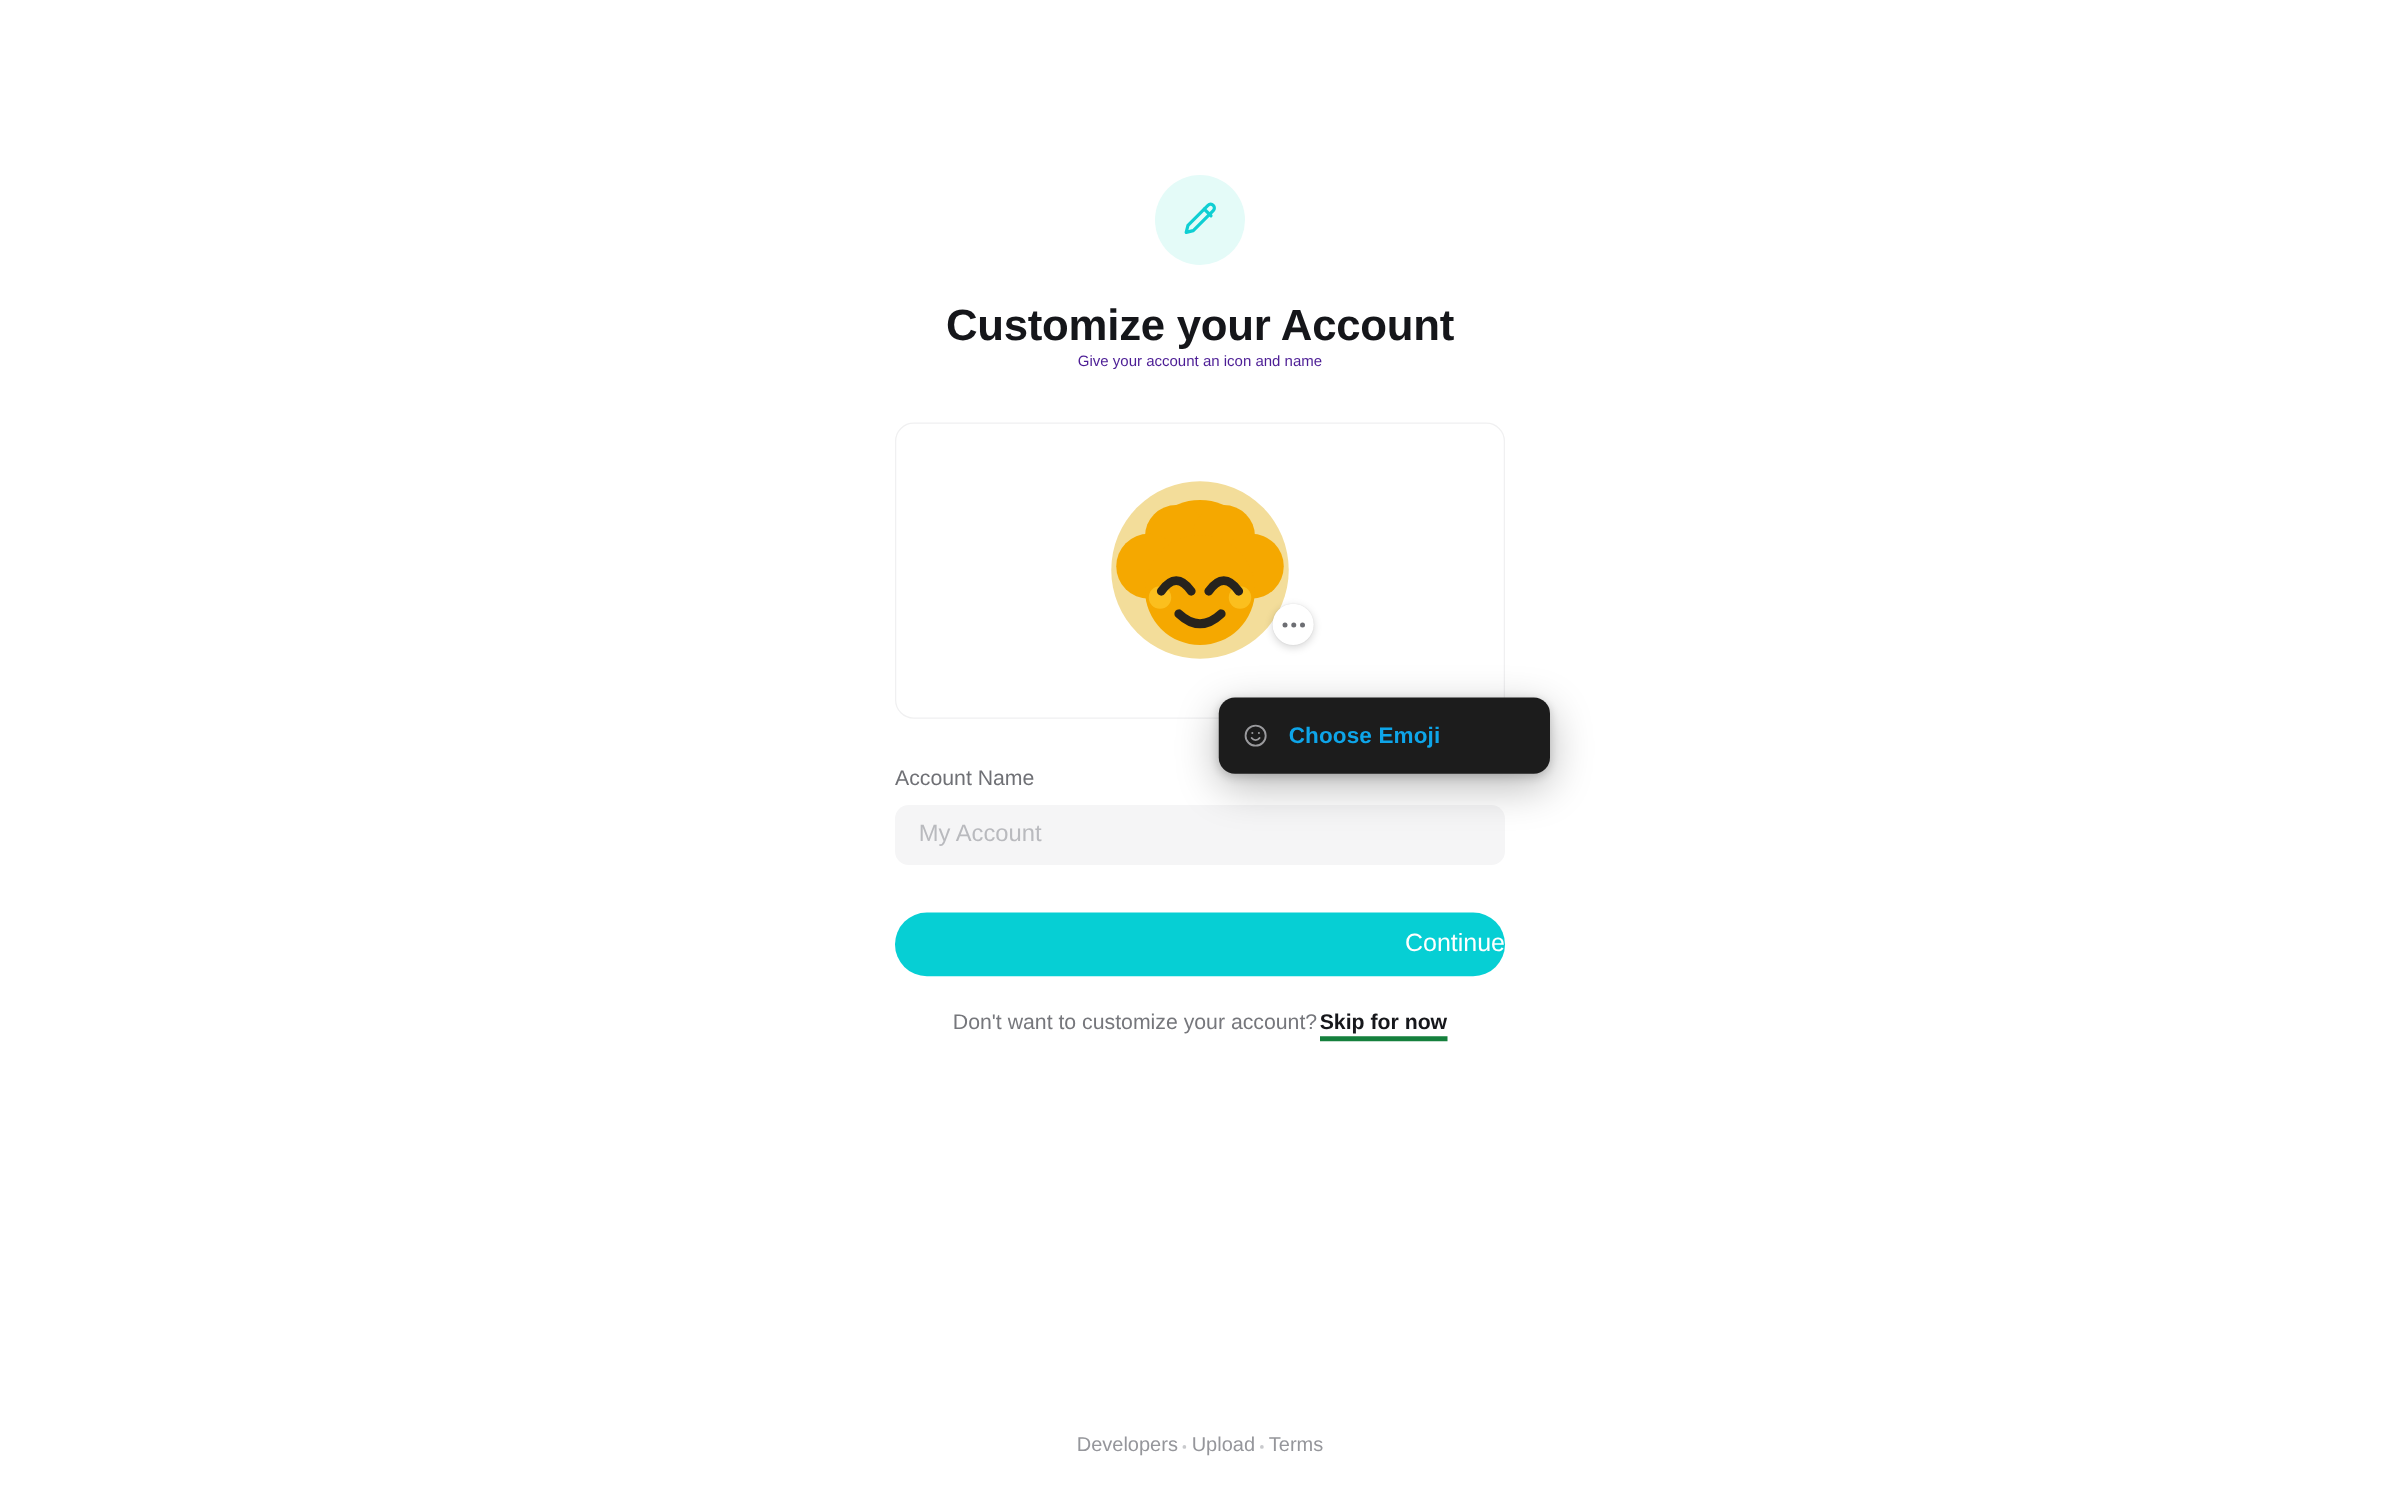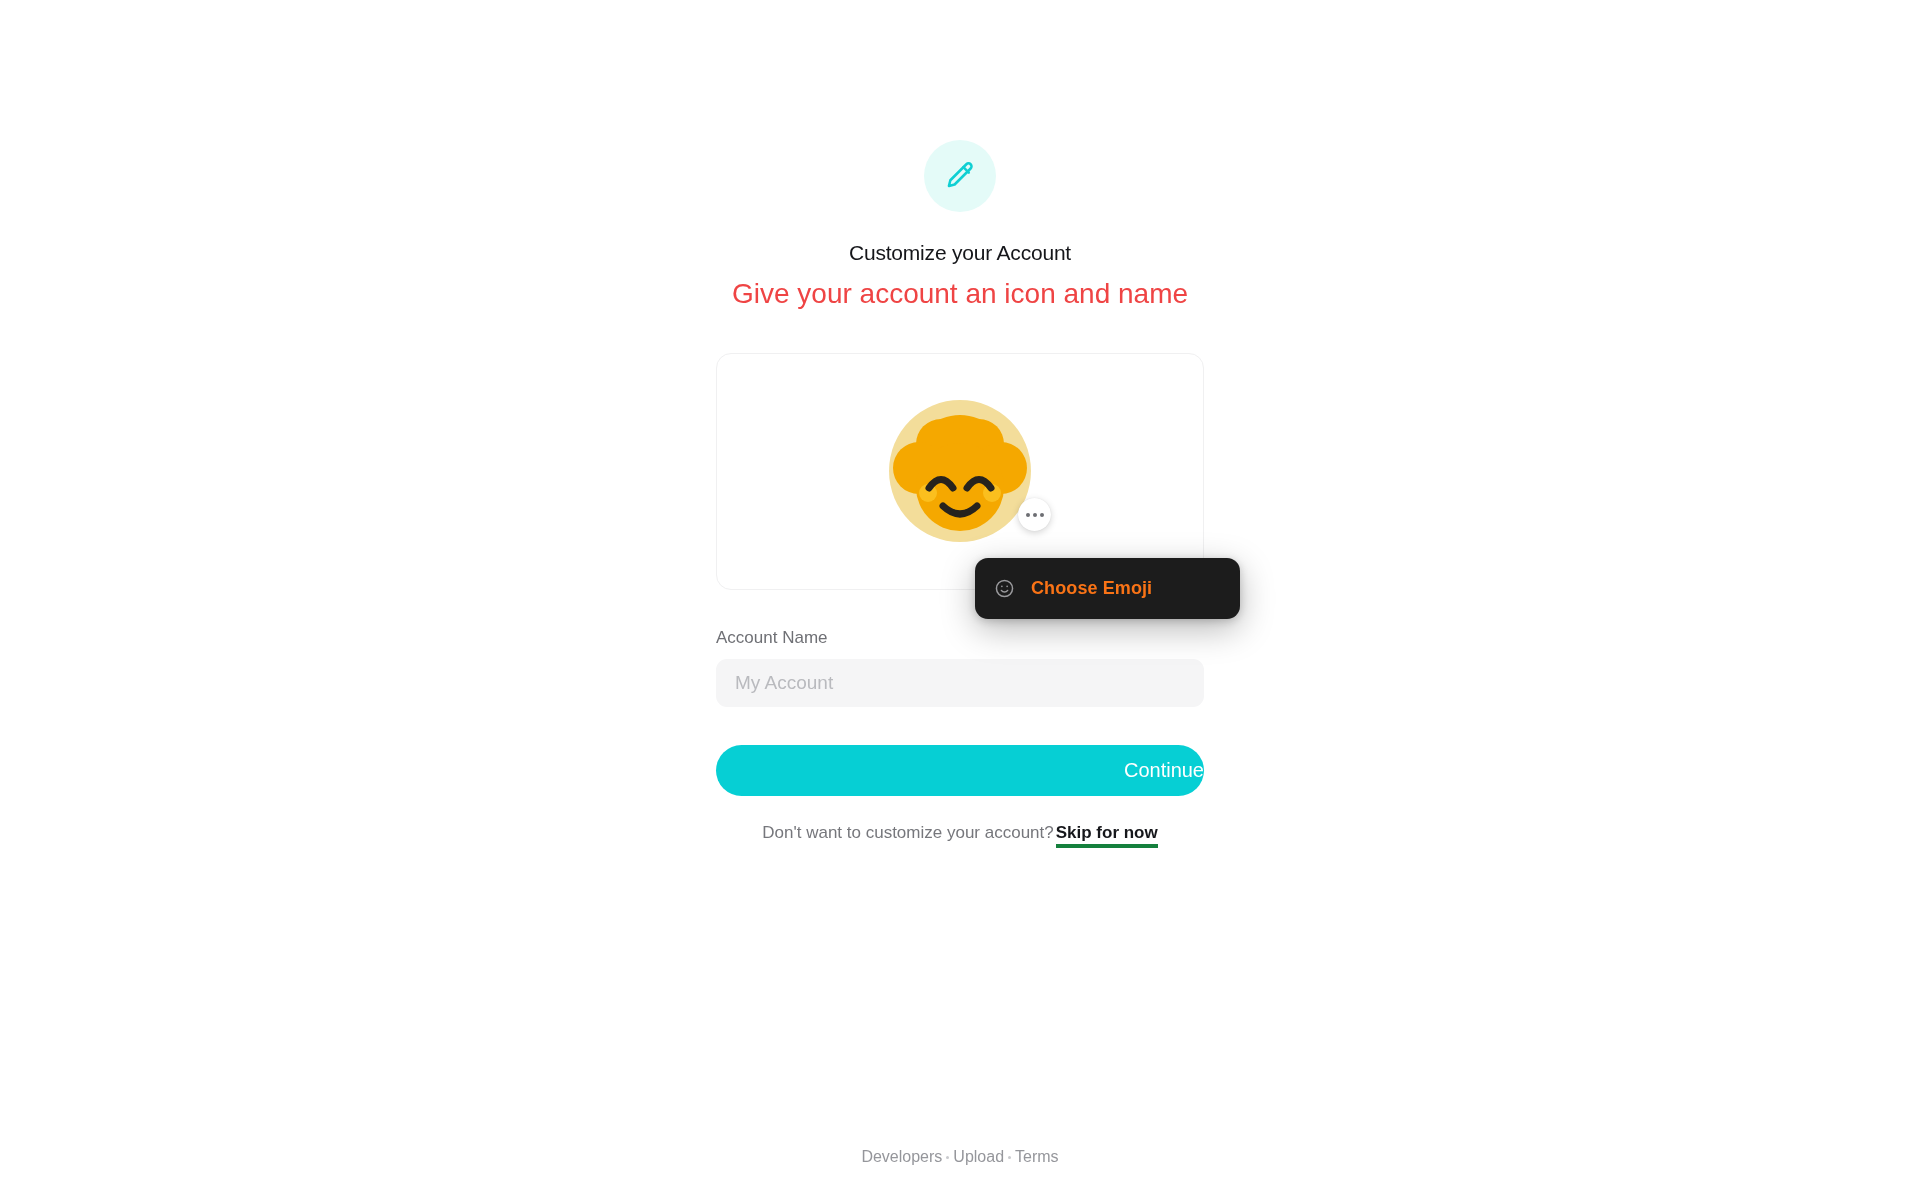--- a/index.html
+++ b/index.html
@@ -40,32 +40,31 @@
     background: #e4fbf8;
     display: flex;
     align-items: center;
     justify-content: center;
     margin-bottom: 28px;
   }
   .badge svg { display: block; }
 
   
   .title {
-    font-size: 21px;
-    font-weight: normal;
+    font-size: 35px;
+    font-weight: bold;
     color: #15161a;
     letter-spacing: -0.2px;
     line-height: 1.2;
     text-align: center;
   }
   .subtitle {
-    margin-top: 11px;
-    font-size: 28px;
+    font-size: 12px;
     font-weight: normal;
-    color: #ef4444;
+    color: #4c1d95;
     line-height: 1.3;
     text-align: center;
   }
 
   
   .avatar-card {
     position: relative;
     margin-top: 40px;
     width: 488px;
     height: 237px;
@@ -190,21 +189,21 @@
     width: 21px;
     height: 21px;
     flex: 0 0 21px;
     display: flex;
     align-items: center;
     justify-content: center;
   }
   .menu-item .mi-label {
     font-size: 18px;
     font-weight: bold;
-    color: #f97316;
+    color: #0ea5e9;
     letter-spacing: 0.1px;
   }
 
   
   .footer {
     position: absolute;
     left: 0;
     right: 0;
     top: 1148px;
     display: flex;

